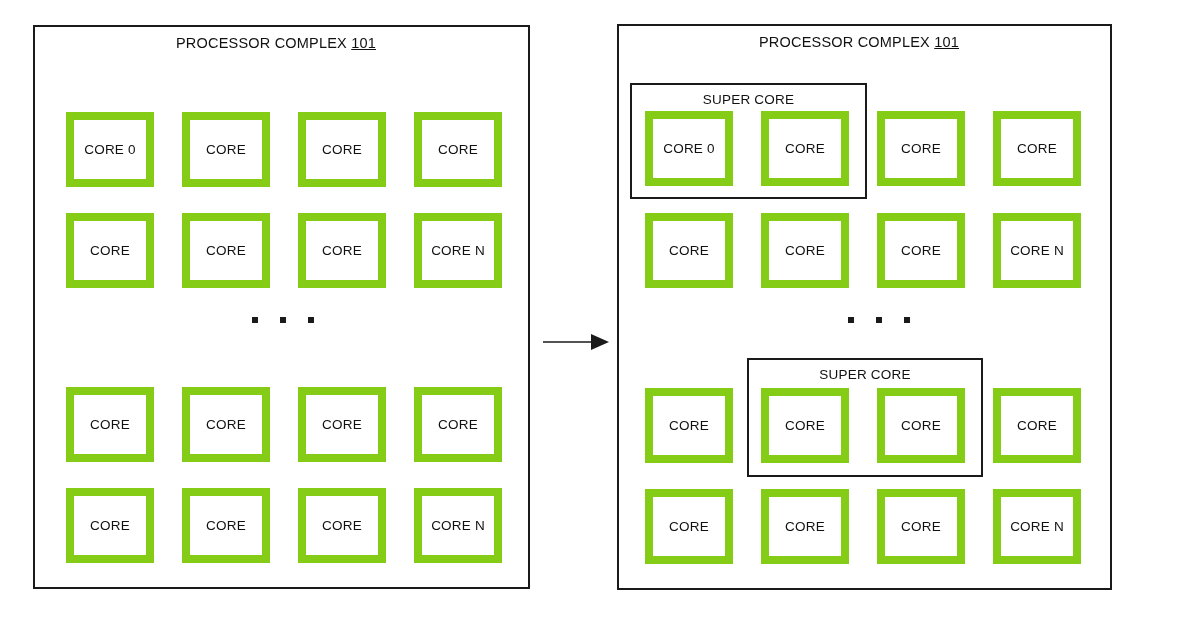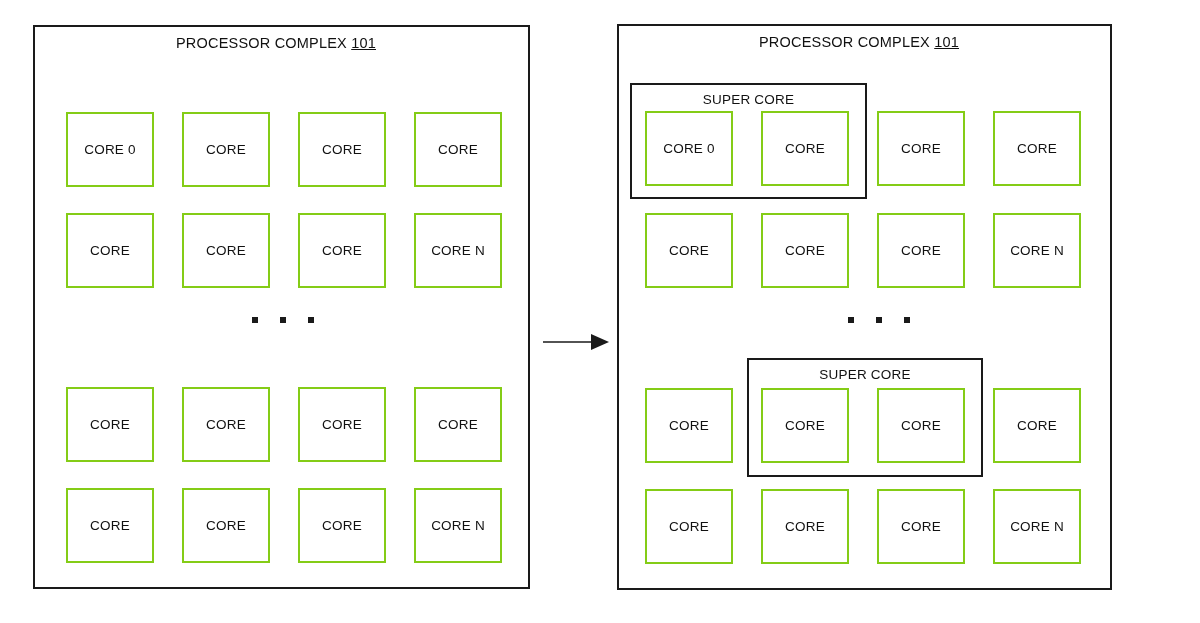--- a/index.html
+++ b/index.html
@@ -47,21 +47,21 @@
     white-space: nowrap;
   }
   .panel-title .ref {
     text-decoration: underline;
   }
 
   
   .core-box {
     position: absolute;
     box-sizing: border-box;
-    border: 2px solid #84cc16;
+    border: 8px solid #84cc16;
     background: #ffffff;
     display: flex;
     align-items: center;
     justify-content: center;
     font-size: 13.5px;
     letter-spacing: 0.2px;
     white-space: nowrap;
   }
 
   

